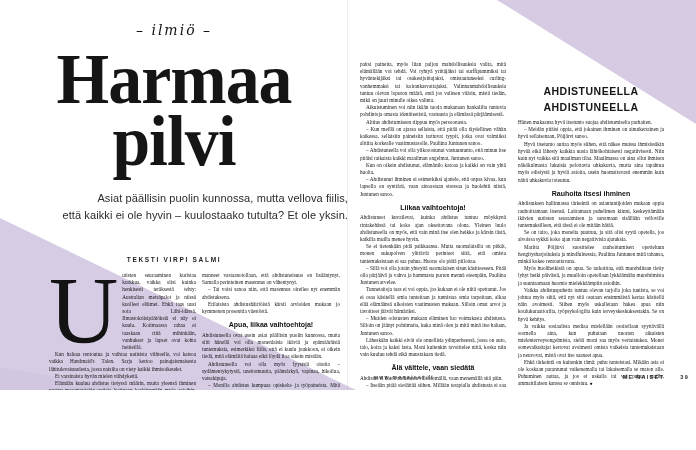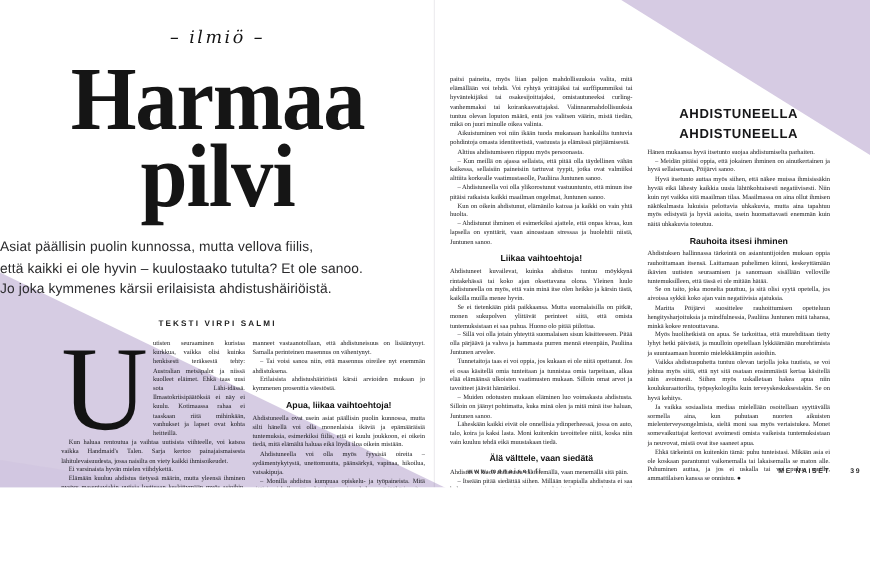--- a/index.html
+++ b/index.html
@@ -17,21 +17,21 @@
     font-family:"DejaVu Serif",serif;font-style:italic;
     font-size:14px;letter-spacing:2px;color:#141414;
   }
   .title{
     position:absolute;left:0;top:48px;width:348px;text-align:center;
     font-family:"Liberation Serif",serif;font-weight:bold;
     font-size:72px;line-height:62px;letter-spacing:-1px;color:#151515;
     transform:scaleX(.94);transform-origin:50% 0;
   }
   .standfirst{
-    position:absolute;left:0;top:190px;width:348px;text-align:left;
+    position:absolute;left:0;top:190px;width:348px;text-align:right;
     font-family:"Liberation Sans",sans-serif;
     font-size:11px;line-height:16.5px;color:#2b2b2d;letter-spacing:.1px;
   }
   .byline{
     position:absolute;left:0;top:256px;width:348px;text-align:center;
     font-family:"Liberation Sans",sans-serif;font-weight:bold;
     font-size:6.5px;letter-spacing:1.7px;color:#222;
   }
 
   
@@ -88,22 +88,21 @@
 
   <div class="kicker">– ilmiö –</div>
 
   <div class="title">
       <div>Harmaa</div>
       <div>pilvi</div>
     </div>
 
   <div class="standfirst">
       <div>Asiat päällisin puolin kunnossa, mutta vellova fiilis,</div>
-      <div>että kaikki ei ole hyvin – kuulostaako tutulta? Et ole sanoo.</div>
-      <div>Jo joka kymmenes kärsii erilaisista ahdistushäiriöistä.</div>
+      <div>että kaikki ei ole hyvin – kuulostaako tutulta? Et ole yksin.</div>
     </div>
 
   <div class="byline">TEKSTI VIRPI SALMI</div>
 
   <div class="col lcol1">
     <p class="body-p">
       <span class="dropcap">U</span><span>utisten seuraaminen kuristaa kurkkua, vaikka olisi kuinka henkisesti teräksestä tehty: Australian metsäpalot ja niissä kuolleet eläimet. Ehkä taas uusi sota Lähi-idässä. Ilmastokriisipäätöksiä ei näy ei kuulu. Kotimaassa rahaa ei taaskaan riitä mihinkään, vanhukset ja lapset ovat kohta heitteillä.</span>
     </p>
     <div>
         <p class="body-p indent">Kun haluaa rentoutua ja vaihtaa uutisista viihteelle, voi katsoa vaikka Handmaid's Talen. Sarja kertoo painajaismaisesta lähitulevaisuudesta, jossa naisilta on viety kaikki ihmisoikeudet.</p>

